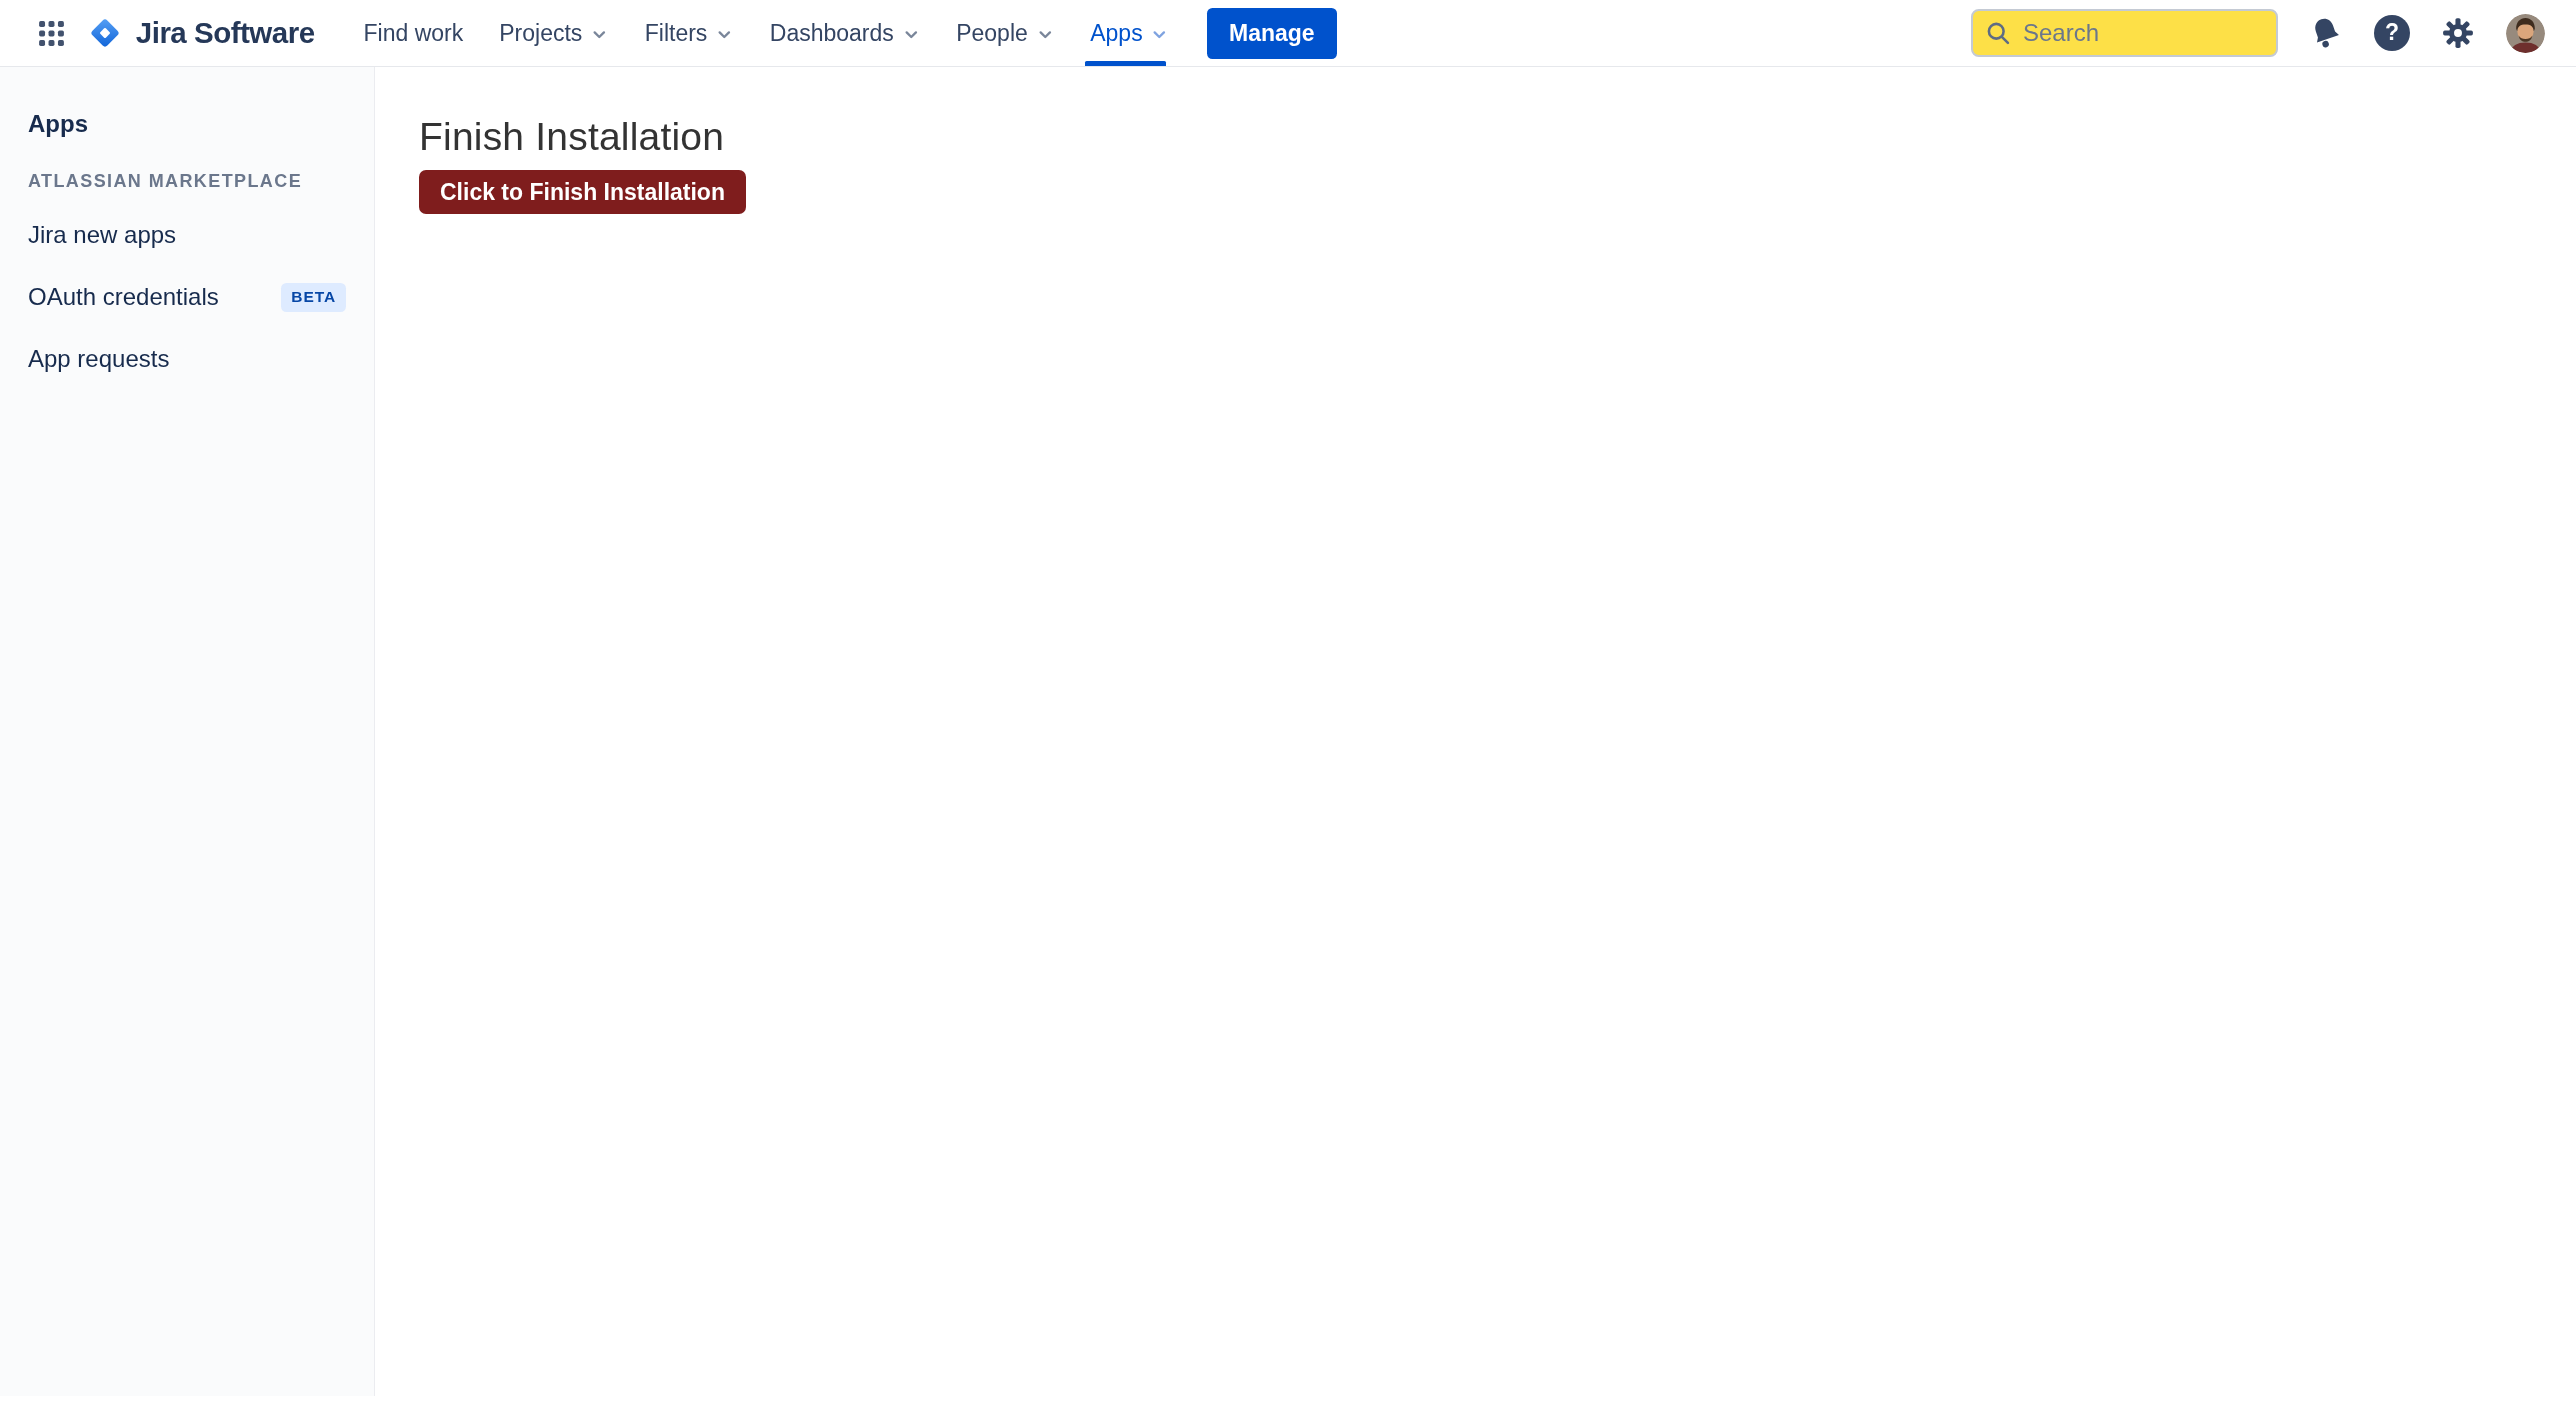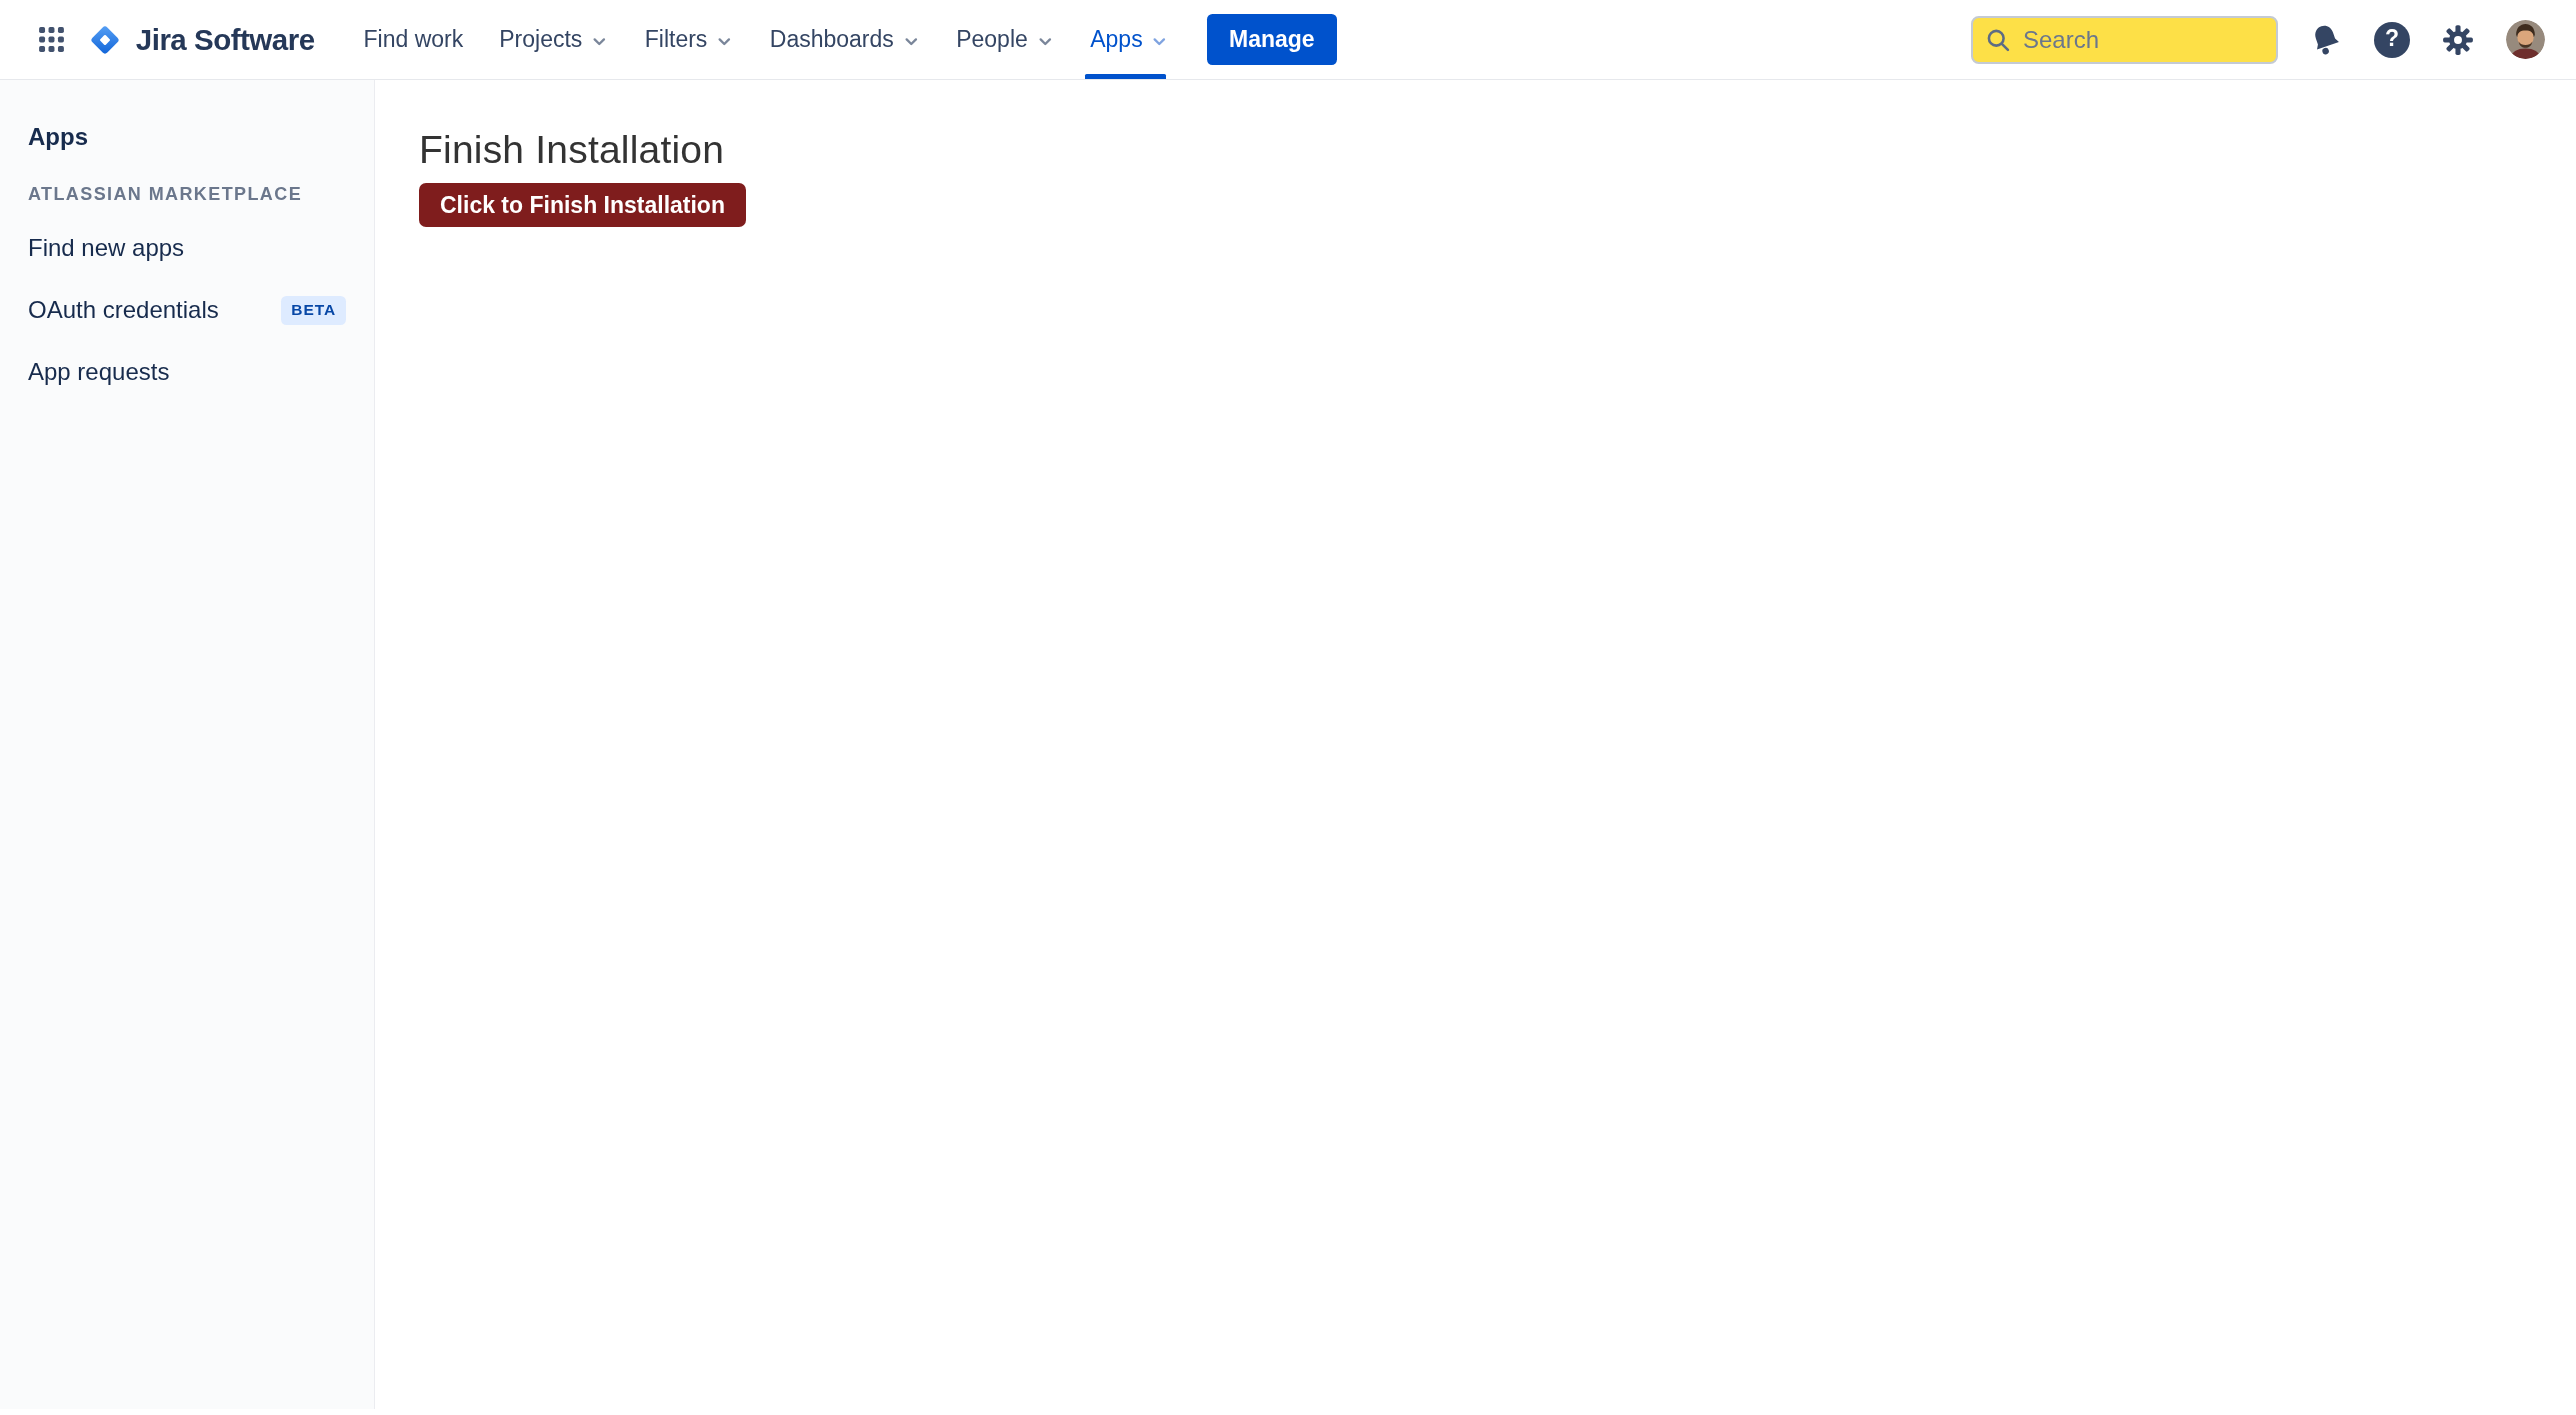--- a/index.html
+++ b/index.html
@@ -7,21 +7,21 @@
   body {
     font-family: "Liberation Sans", sans-serif;
     background: #ffffff;
     color: #172B4D;
   }
 
   
   .header {
     display: flex;
     align-items: center;
-    height: 80px;
+    height: 67px;
     padding: 0 31px 0 28px;
     background: #ffffff;
     border-bottom: 1.6px solid #E6E8EC;
   }
   .header-left { display: flex; align-items: center; height: 100%; }
 
   .appswitcher-btn {
     width: 47px; height: 47px;
     display: flex; align-items: center; justify-content: center;
     background: none; border: none; border-radius: 6.2px; cursor: pointer;
@@ -278,21 +278,21 @@
   </div>
 </header>
 
 <div class="page-body">
 
   <aside class="sidebar">
     <div class="sidebar-title">Apps</div>
     <div class="sidebar-section">ATLASSIAN MARKETPLACE</div>
     <ul class="sidebar-list">
       <li class="sidebar-item">
-        <span>Find new apps</span>
+        <span>Jira new apps</span>
       </li>
       <li class="sidebar-item">
         <span>OAuth credentials</span>
         <span class="beta-badge">BETA</span>
       </li>
       <li class="sidebar-item">
         <span>App requests</span>
       </li>
     </ul>
   </aside>

